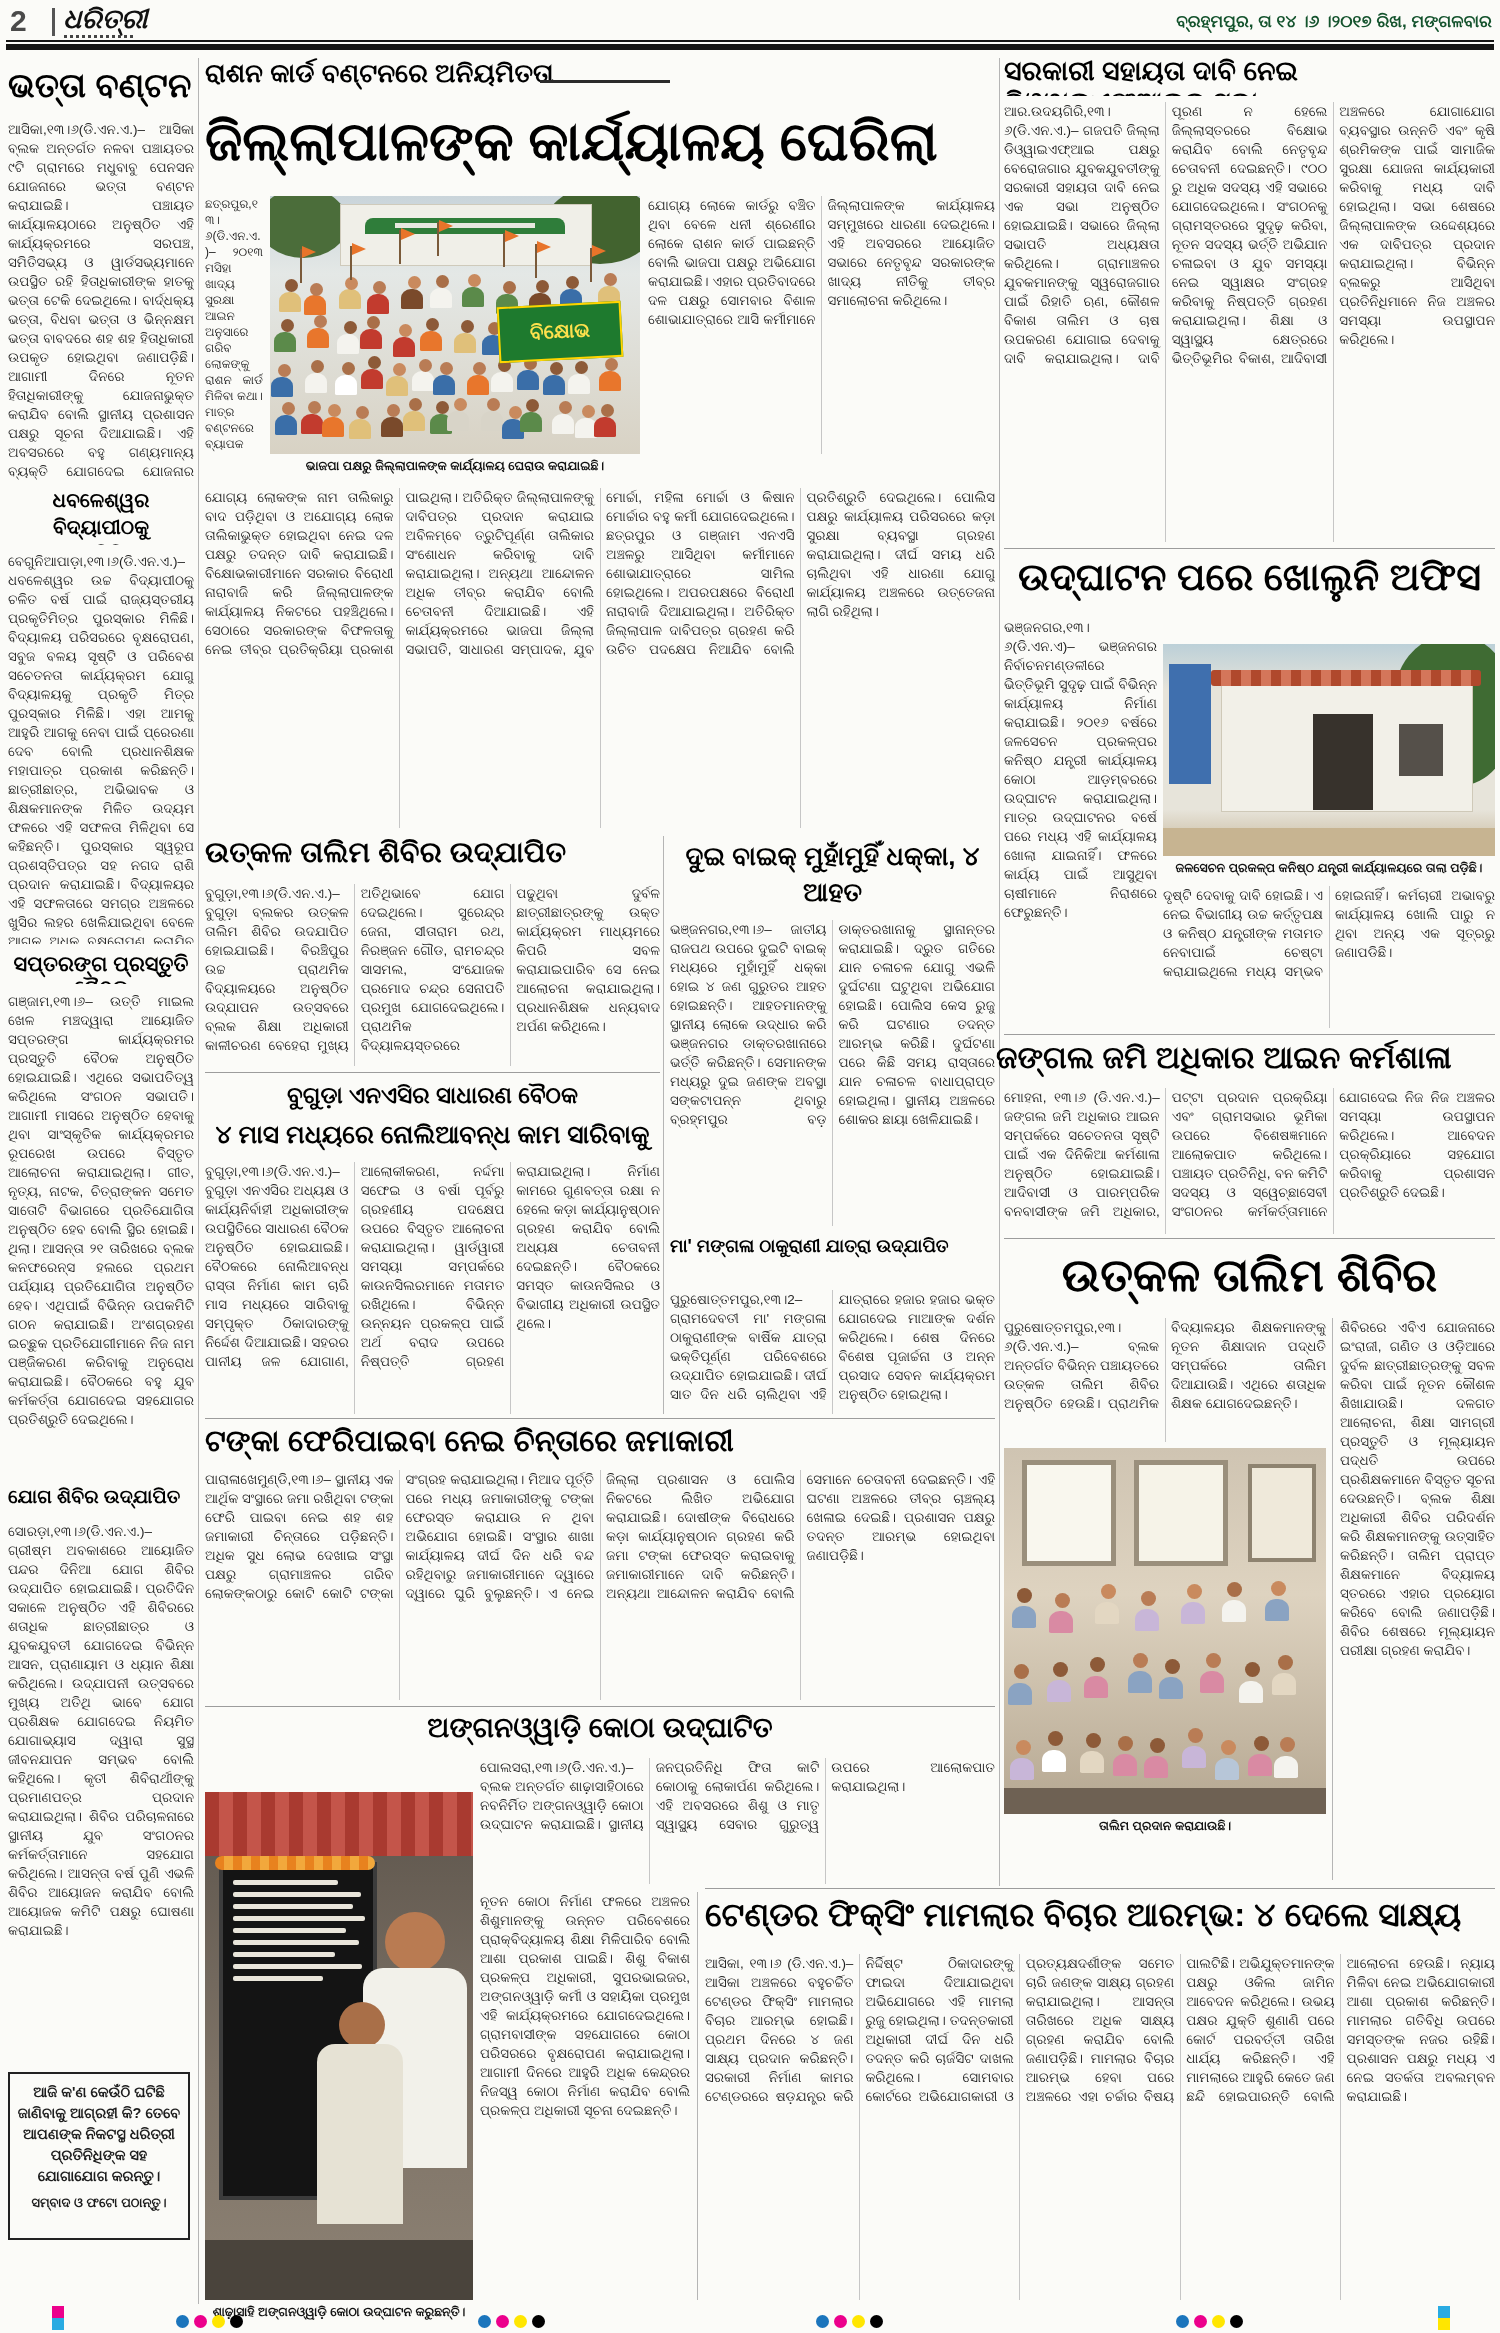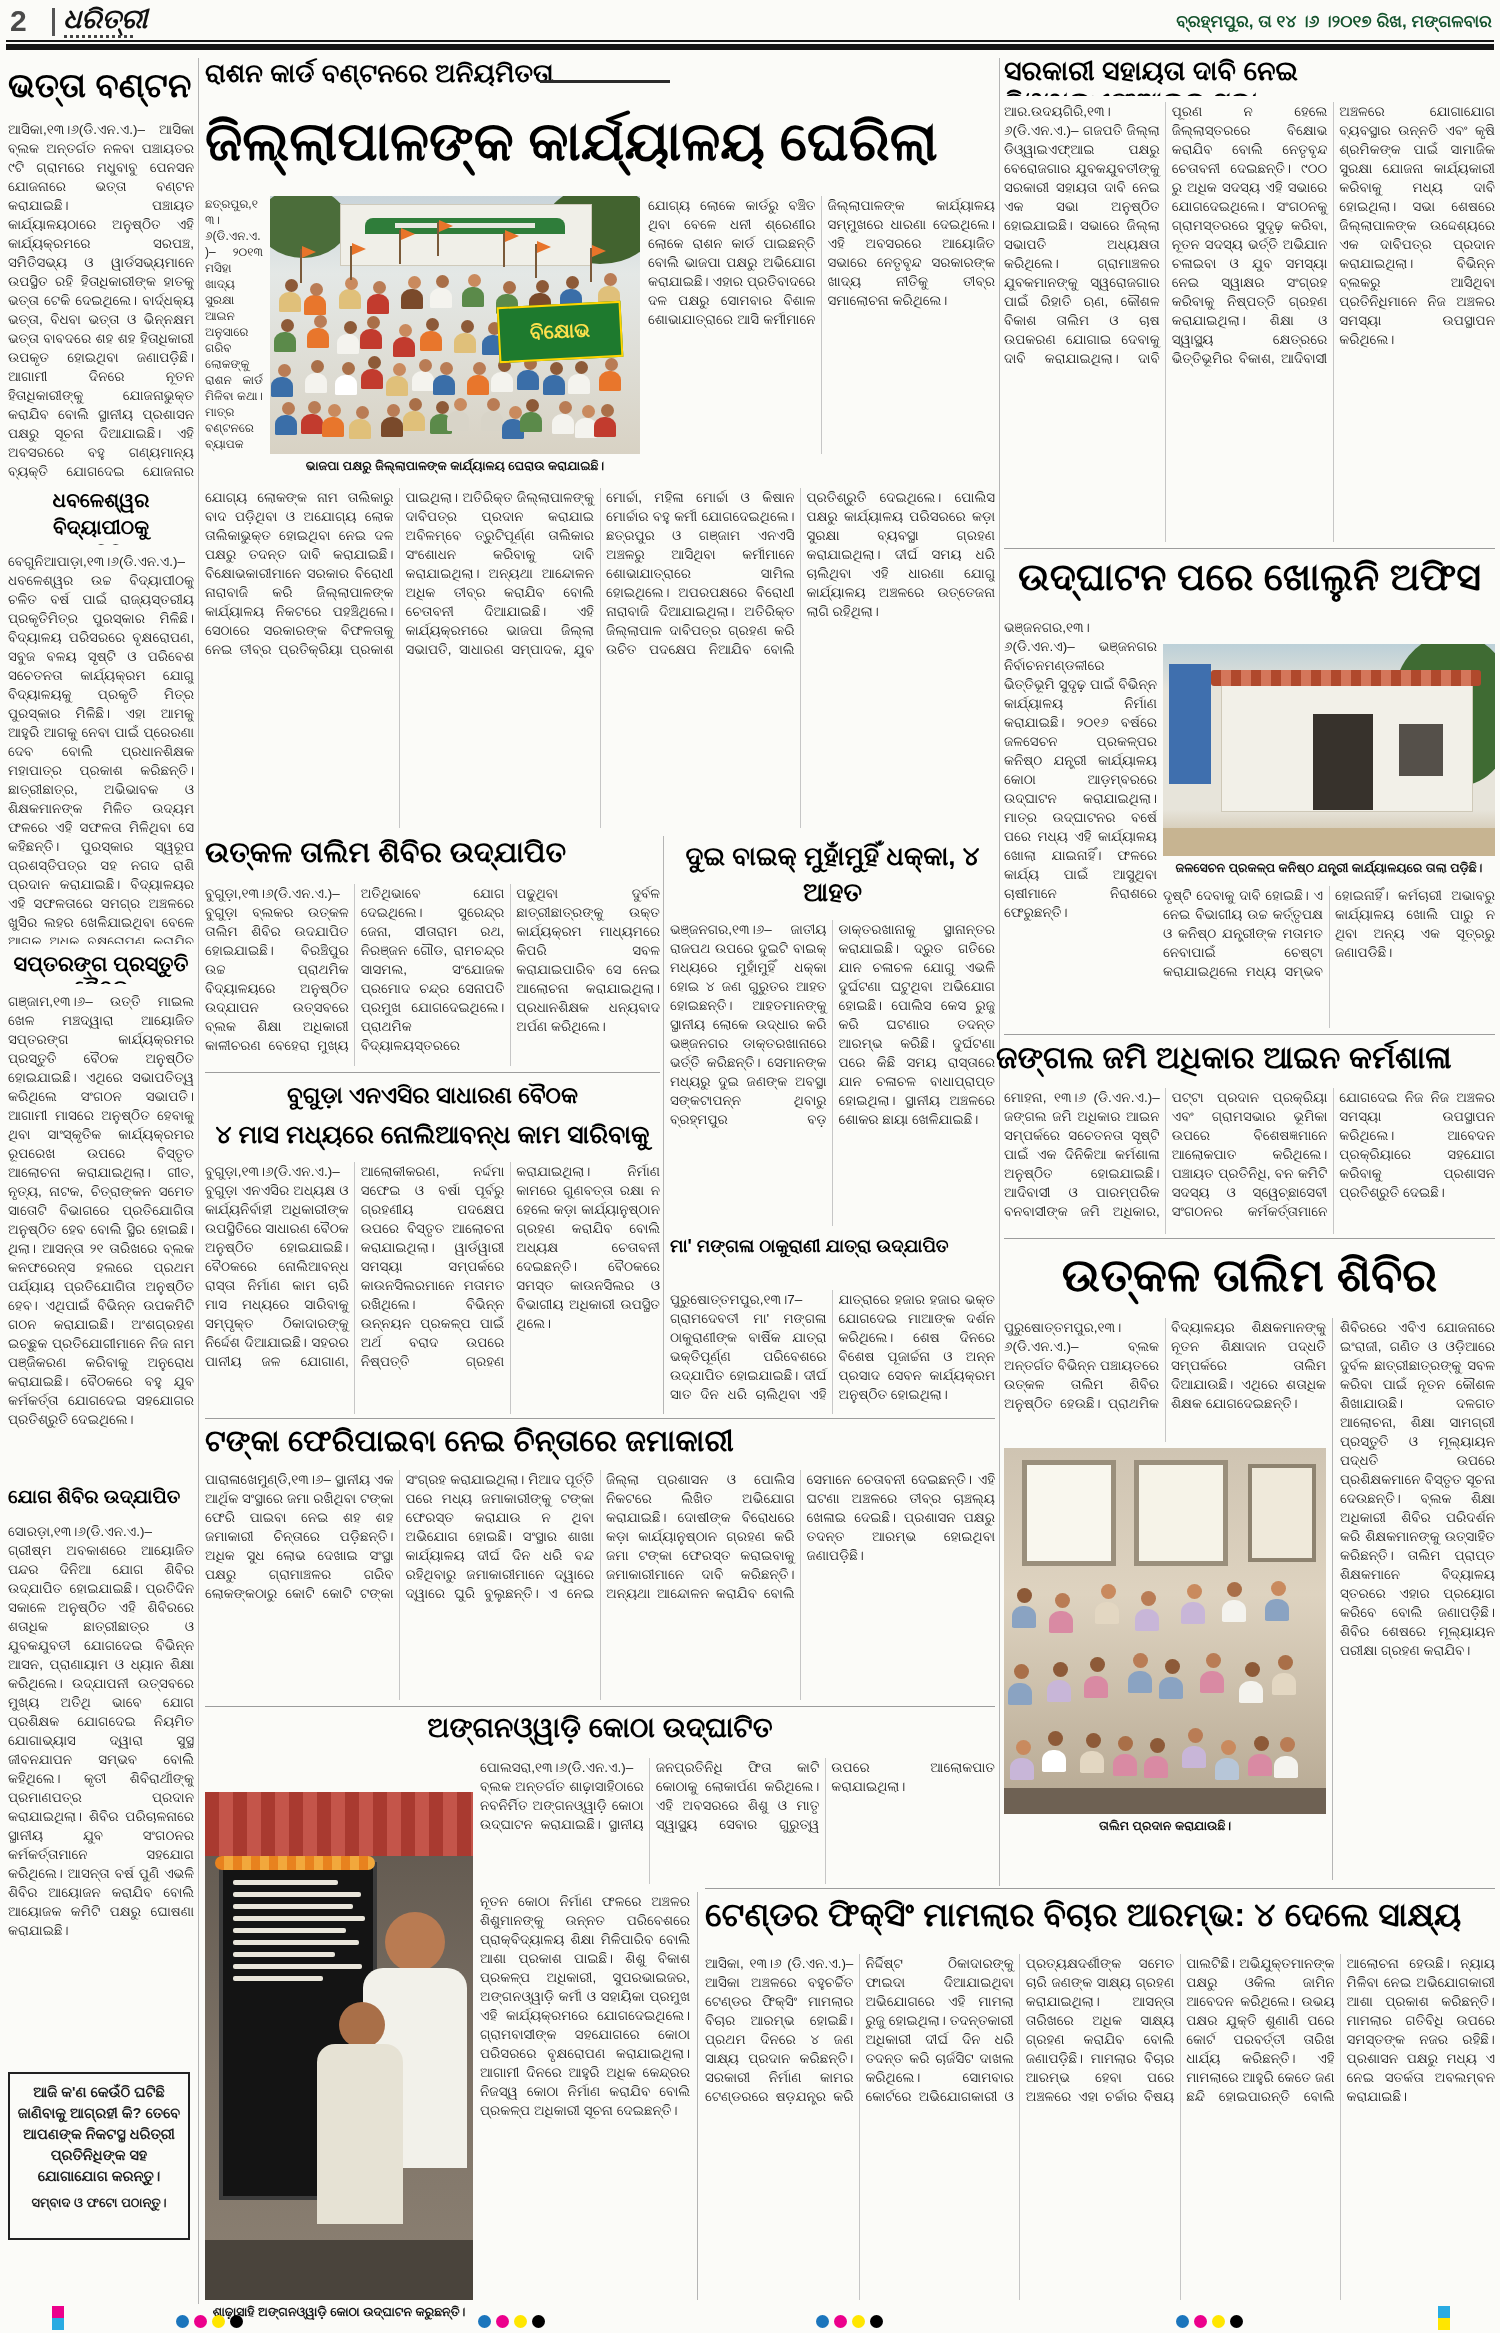--- a/index.html
+++ b/index.html
@@ -197,21 +197,21 @@
   <p class="abs body-text cols2" style="left:648px;top:196px;width:347px;height:258px;"><span>ଯୋଗ୍ୟ ଲୋକେ କାର୍ଡରୁ ବଞ୍ଚିତ ଥିବା ବେଳେ ଧନୀ ଶ୍ରେଣୀର ଲୋକେ ରାଶନ କାର୍ଡ ପାଇଛନ୍ତି ବୋଲି ଭାଜପା ପକ୍ଷରୁ ଅଭିଯୋଗ କରାଯାଇଛି। ଏହାର ପ୍ରତିବାଦରେ ଦଳ ପକ୍ଷରୁ ସୋମବାର ବିଶାଳ ଶୋଭାଯାତ୍ରାରେ ଆସି କର୍ମୀମାନେ ଜିଲ୍ଲାପାଳଙ୍କ କାର୍ଯ୍ୟାଳୟ ସମ୍ମୁଖରେ ଧାରଣା ଦେଇଥିଲେ। ଏହି ଅବସରରେ ଆୟୋଜିତ ସଭାରେ ନେତୃବୃନ୍ଦ ସରକାରଙ୍କ ଖାଦ୍ୟ ନୀତିକୁ ତୀବ୍ର ସମାଲୋଚନା କରିଥିଲେ।</span></p>
   <p class="abs body-text cols4" style="left:205px;top:488px;width:790px;height:340px;"><span>ଯୋଗ୍ୟ ଲୋକଙ୍କ ନାମ ତାଲିକାରୁ ବାଦ ପଡ଼ିଥିବା ଓ ଅଯୋଗ୍ୟ ଲୋକ ତାଲିକାଭୁକ୍ତ ହୋଇଥିବା ନେଇ ଦଳ ପକ୍ଷରୁ ତଦନ୍ତ ଦାବି କରାଯାଇଛି। ବିକ୍ଷୋଭକାରୀମାନେ ସରକାର ବିରୋଧୀ ନାରାବାଜି କରି ଜିଲ୍ଲାପାଳଙ୍କ କାର୍ଯ୍ୟାଳୟ ନିକଟରେ ପହଞ୍ଚିଥିଲେ। ସେଠାରେ ସରକାରଙ୍କ ବିଫଳତାକୁ ନେଇ ତୀବ୍ର ପ୍ରତିକ୍ରିୟା ପ୍ରକାଶ ପାଇଥିଲା। ଅତିରିକ୍ତ ଜିଲ୍ଲାପାଳଙ୍କୁ ଦାବିପତ୍ର ପ୍ରଦାନ କରାଯାଇ ଅବିଳମ୍ବେ ତ୍ରୁଟିପୂର୍ଣ୍ଣ ତାଲିକାର ସଂଶୋଧନ କରିବାକୁ ଦାବି କରାଯାଇଥିଲା। ଅନ୍ୟଥା ଆନ୍ଦୋଳନ ଅଧିକ ତୀବ୍ର କରାଯିବ ବୋଲି ଚେତାବନୀ ଦିଆଯାଇଛି। ଏହି କାର୍ଯ୍ୟକ୍ରମରେ ଭାଜପା ଜିଲ୍ଲା ସଭାପତି, ସାଧାରଣ ସମ୍ପାଦକ, ଯୁବ ମୋର୍ଚ୍ଚା, ମହିଳା ମୋର୍ଚ୍ଚା ଓ କିଷାନ ମୋର୍ଚ୍ଚାର ବହୁ କର୍ମୀ ଯୋଗଦେଇଥିଲେ। ଛତ୍ରପୁର ଓ ଗଞ୍ଜାମ ଏନଏସି ଅଞ୍ଚଳରୁ ଆସିଥିବା କର୍ମୀମାନେ ଶୋଭାଯାତ୍ରାରେ ସାମିଲ ହୋଇଥିଲେ। ଅପରପକ୍ଷରେ ବିରୋଧୀ ନାରାବାଜି ଦିଆଯାଇଥିଲା। ଅତିରିକ୍ତ ଜିଲ୍ଲାପାଳ ଦାବିପତ୍ର ଗ୍ରହଣ କରି ଉଚିତ ପଦକ୍ଷେପ ନିଆଯିବ ବୋଲି ପ୍ରତିଶ୍ରୁତି ଦେଇଥିଲେ। ପୋଲିସ ପକ୍ଷରୁ କାର୍ଯ୍ୟାଳୟ ପରିସରରେ କଡ଼ା ସୁରକ୍ଷା ବ୍ୟବସ୍ଥା ଗ୍ରହଣ କରାଯାଇଥିଲା। ଦୀର୍ଘ ସମୟ ଧରି ଚାଲିଥିବା ଏହି ଧାରଣା ଯୋଗୁ କାର୍ଯ୍ୟାଳୟ ଅଞ୍ଚଳରେ ଉତ୍ତେଜନା ଲାଗି ରହିଥିଲା।</span></p>
 
   <div class="abs hl" style="left:205px;top:836px;width:455px;height:40px;font-size:29px;">ଉତ୍କଳ ତାଲିମ ଶିବିର ଉଦ୍‌ଯାପିତ</div>
   <p class="abs body-text cols3" style="left:205px;top:884px;width:455px;height:182px;"><span>ବୁଗୁଡ଼ା,୧୩।୬(ଡି.ଏନ.ଏ.)–</span> <span>ବୁଗୁଡ଼ା ବ୍ଲକର ଉତ୍କଳ ତାଲିମ ଶିବିର ଉଦଯାପିତ ହୋଇଯାଇଛି। ବିରଞ୍ଚିପୁର ଉଚ୍ଚ ପ୍ରାଥମିକ ବିଦ୍ୟାଳୟରେ ଅନୁଷ୍ଠିତ ଉଦ୍‌ଯାପନ ଉତ୍ସବରେ ବ୍ଲକ ଶିକ୍ଷା ଅଧିକାରୀ କାଳୀଚରଣ ବେହେରା ମୁଖ୍ୟ ଅତିଥିଭାବେ ଯୋଗ ଦେଇଥିଲେ। ସୁରେନ୍ଦ୍ର ଜେନା, ସୀତାରାମ ରଥ, ନିରଞ୍ଜନ ଗୌଡ, ରାମଚନ୍ଦ୍ର ସାସମଲ, ସଂଯୋଜକ ପ୍ରମୋଦ ଚନ୍ଦ୍ର ସେନାପତି ପ୍ରମୁଖ ଯୋଗଦେଇଥିଲେ। ପ୍ରାଥମିକ ବିଦ୍ୟାଳୟସ୍ତରରେ ପଢୁଥିବା ଦୁର୍ବଳ ଛାତ୍ରୀଛାତ୍ରଙ୍କୁ ଉକ୍ତ କାର୍ଯ୍ୟକ୍ରମ ମାଧ୍ୟମରେ କିପରି ସବଳ କରାଯାଇପାରିବ ସେ ନେଇ ଆଲୋଚନା କରାଯାଇଥିଲା। ପ୍ରଧାନଶିକ୍ଷକ ଧନ୍ୟବାଦ ଅର୍ପଣ କରିଥିଲେ।</span></p>
 
   <div class="abs hl" style="left:670px;top:838px;width:325px;height:76px;font-size:26px;line-height:36px;text-align:center;">ଦୁଇ ବାଇକ୍ ମୁହାଁମୁହିଁ ଧକ୍କା, ୪ ଆହତ</div>
   <p class="abs body-text cols2" style="left:670px;top:920px;width:325px;height:306px;"><span>ଭଞ୍ଜନଗର,୧୩।୬–</span> <span>ଜାତୀୟ ରାଜପଥ ଉପରେ ଦୁଇଟି ବାଇକ୍ ମଧ୍ୟରେ ମୁହାଁମୁହିଁ ଧକ୍କା ହୋଇ ୪ ଜଣ ଗୁରୁତର ଆହତ ହୋଇଛନ୍ତି। ଆହତମାନଙ୍କୁ ସ୍ଥାନୀୟ ଲୋକେ ଉଦ୍ଧାର କରି ଭଞ୍ଜନଗର ଡାକ୍ତରଖାନାରେ ଭର୍ତ୍ତି କରିଛନ୍ତି। ସେମାନଙ୍କ ମଧ୍ୟରୁ ଦୁଇ ଜଣଙ୍କ ଅବସ୍ଥା ସଙ୍କଟାପନ୍ନ ଥିବାରୁ ବ୍ରହ୍ମପୁର ବଡ଼ ଡାକ୍ତରଖାନାକୁ ସ୍ଥାନାନ୍ତର କରାଯାଇଛି। ଦ୍ରୁତ ଗତିରେ ଯାନ ଚଳାଚଳ ଯୋଗୁ ଏଭଳି ଦୁର୍ଘଟଣା ଘଟୁଥିବା ଅଭିଯୋଗ ହୋଇଛି। ପୋଲିସ କେସ ରୁଜୁ କରି ଘଟଣାର ତଦନ୍ତ ଆରମ୍ଭ କରିଛି। ଦୁର୍ଘଟଣା ପରେ କିଛି ସମୟ ରାସ୍ତାରେ ଯାନ ଚଳାଚଳ ବାଧାପ୍ରାପ୍ତ ହୋଇଥିଲା। ସ୍ଥାନୀୟ ଅଞ୍ଚଳରେ ଶୋକର ଛାୟା ଖେଳିଯାଇଛି।</span></p>
 
   <div class="abs hl" style="left:670px;top:1234px;width:325px;height:50px;font-size:18px;line-height:24px;">ମା' ମଙ୍ଗଳା ଠାକୁରାଣୀ ଯାତ୍ରା ଉଦ୍‌ଯାପିତ</div>
-  <p class="abs body-text cols2" style="left:670px;top:1290px;width:325px;height:124px;"><span>ପୁରୁଷୋତ୍ତମପୁର,୧୩।7–</span> <span>ଗ୍ରାମଦେବତୀ ମା' ମଙ୍ଗଳା ଠାକୁରାଣୀଙ୍କ ବାର୍ଷିକ ଯାତ୍ରା ଭକ୍ତିପୂର୍ଣ୍ଣ ପରିବେଶରେ ଉଦ୍‌ଯାପିତ ହୋଇଯାଇଛି। ଦୀର୍ଘ ସାତ ଦିନ ଧରି ଚାଲିଥିବା ଏହି ଯାତ୍ରାରେ ହଜାର ହଜାର ଭକ୍ତ ଯୋଗଦେଇ ମାଆଙ୍କ ଦର୍ଶନ କରିଥିଲେ। ଶେଷ ଦିନରେ ବିଶେଷ ପୂଜାର୍ଚ୍ଚନା ଓ ଅନ୍ନ ପ୍ରସାଦ ସେବନ କାର୍ଯ୍ୟକ୍ରମ ଅନୁଷ୍ଠିତ ହୋଇଥିଲା।</span></p>
+  <p class="abs body-text cols2" style="left:670px;top:1290px;width:325px;height:124px;"><span>ପୁରୁଷୋତ୍ତମପୁର,୧୩।2–</span> <span>ଗ୍ରାମଦେବତୀ ମା' ମଙ୍ଗଳା ଠାକୁରାଣୀଙ୍କ ବାର୍ଷିକ ଯାତ୍ରା ଭକ୍ତିପୂର୍ଣ୍ଣ ପରିବେଶରେ ଉଦ୍‌ଯାପିତ ହୋଇଯାଇଛି। ଦୀର୍ଘ ସାତ ଦିନ ଧରି ଚାଲିଥିବା ଏହି ଯାତ୍ରାରେ ହଜାର ହଜାର ଭକ୍ତ ଯୋଗଦେଇ ମାଆଙ୍କ ଦର୍ଶନ କରିଥିଲେ। ଶେଷ ଦିନରେ ବିଶେଷ ପୂଜାର୍ଚ୍ଚନା ଓ ଅନ୍ନ ପ୍ରସାଦ ସେବନ କାର୍ଯ୍ୟକ୍ରମ ଅନୁଷ୍ଠିତ ହୋଇଥିଲା।</span></p>
 
   <div class="abs hrule" style="left:205px;top:1072px;width:455px;"></div>
   <div class="abs kicker" style="left:205px;top:1082px;width:455px;height:32px;font-size:23px;text-align:center;">ବୁଗୁଡ଼ା ଏନଏସିର ସାଧାରଣ ବୈଠକ</div>
   <div class="abs hl" style="left:205px;top:1114px;width:455px;height:42px;font-size:25px;line-height:40px;text-align:center;">୪ ମାସ ମଧ୍ୟରେ ନୋଲିଆବନ୍ଧ କାମ ସାରିବାକୁ ନିର୍ଦ୍ଦେଶ</div>
   <p class="abs body-text cols3" style="left:205px;top:1162px;width:455px;height:252px;"><span>ବୁଗୁଡ଼ା,୧୩।୬(ଡି.ଏନ.ଏ.)–</span> <span>ବୁଗୁଡ଼ା ଏନଏସିର ଅଧ୍ୟକ୍ଷ ଓ କାର୍ଯ୍ୟନିର୍ବାହୀ ଅଧିକାରୀଙ୍କ ଉପସ୍ଥିତିରେ ସାଧାରଣ ବୈଠକ ଅନୁଷ୍ଠିତ ହୋଇଯାଇଛି। ବୈଠକରେ ନୋଲିଆବନ୍ଧ ରାସ୍ତା ନିର୍ମାଣ କାମ ଚାରି ମାସ ମଧ୍ୟରେ ସାରିବାକୁ ସମ୍ପୃକ୍ତ ଠିକାଦାରଙ୍କୁ ନିର୍ଦ୍ଦେଶ ଦିଆଯାଇଛି। ସହରର ପାନୀୟ ଜଳ ଯୋଗାଣ, ଆଲୋକୀକରଣ, ନର୍ଦ୍ଦମା ସଫେଇ ଓ ବର୍ଷା ପୂର୍ବରୁ ଗ୍ରହଣୀୟ ପଦକ୍ଷେପ ଉପରେ ବିସ୍ତୃତ ଆଲୋଚନା କରାଯାଇଥିଲା। ୱାର୍ଡୱାରୀ ସମସ୍ୟା ସମ୍ପର୍କରେ କାଉନସିଲରମାନେ ମତାମତ ରଖିଥିଲେ। ବିଭିନ୍ନ ଉନ୍ନୟନ ପ୍ରକଳ୍ପ ପାଇଁ ଅର୍ଥ ବରାଦ ଉପରେ ନିଷ୍ପତ୍ତି ଗ୍ରହଣ କରାଯାଇଥିଲା। ନିର୍ମାଣ କାମରେ ଗୁଣବତ୍ତା ରକ୍ଷା ନ ହେଲେ କଡ଼ା କାର୍ଯ୍ୟାନୁଷ୍ଠାନ ଗ୍ରହଣ କରାଯିବ ବୋଲି ଅଧ୍ୟକ୍ଷ ଚେତାବନୀ ଦେଇଛନ୍ତି। ବୈଠକରେ ସମସ୍ତ କାଉନସିଲର ଓ ବିଭାଗୀୟ ଅଧିକାରୀ ଉପସ୍ଥିତ ଥିଲେ।</span></p>
 
   <div class="abs hrule" style="left:205px;top:1418px;width:790px;"></div>
   <div class="abs hl" style="left:205px;top:1424px;width:660px;height:40px;font-size:30px;">ଟଙ୍କା ଫେରିପାଇବା ନେଇ ଚିନ୍ତାରେ ଜମାକାରୀ</div>
   <p class="abs body-text cols4" style="left:205px;top:1470px;width:790px;height:230px;"><span>ପାରାଳାଖେମୁଣ୍ଡି,୧୩।୬–</span> <span>ସ୍ଥାନୀୟ ଏକ ଆର୍ଥିକ ସଂସ୍ଥାରେ ଜମା ରଖିଥିବା ଟଙ୍କା ଫେରି ପାଇବା ନେଇ ଶହ ଶହ ଜମାକାରୀ ଚିନ୍ତାରେ ପଡ଼ିଛନ୍ତି। ଅଧିକ ସୁଧ ଲୋଭ ଦେଖାଇ ସଂସ୍ଥା ପକ୍ଷରୁ ଗ୍ରାମାଞ୍ଚଳର ଗରିବ ଲୋକଙ୍କଠାରୁ କୋଟି କୋଟି ଟଙ୍କା ସଂଗ୍ରହ କରାଯାଇଥିଲା। ମିଆଦ ପୂର୍ତ୍ତି ପରେ ମଧ୍ୟ ଜମାକାରୀଙ୍କୁ ଟଙ୍କା ଫେରସ୍ତ କରାଯାଉ ନ ଥିବା ଅଭିଯୋଗ ହୋଇଛି। ସଂସ୍ଥାର ଶାଖା କାର୍ଯ୍ୟାଳୟ ଦୀର୍ଘ ଦିନ ଧରି ବନ୍ଦ ରହିଥିବାରୁ ଜମାକାରୀମାନେ ଦ୍ୱାରେ ଦ୍ୱାରେ ଘୁରି ବୁଲୁଛନ୍ତି। ଏ ନେଇ ଜିଲ୍ଲା ପ୍ରଶାସନ ଓ ପୋଲିସ ନିକଟରେ ଲିଖିତ ଅଭିଯୋଗ କରାଯାଇଛି। ଦୋଷୀଙ୍କ ବିରୋଧରେ କଡ଼ା କାର୍ଯ୍ୟାନୁଷ୍ଠାନ ଗ୍ରହଣ କରି ଜମା ଟଙ୍କା ଫେରସ୍ତ କରାଇବାକୁ ଜମାକାରୀମାନେ ଦାବି କରିଛନ୍ତି। ଅନ୍ୟଥା ଆନ୍ଦୋଳନ କରାଯିବ ବୋଲି ସେମାନେ ଚେତାବନୀ ଦେଇଛନ୍ତି। ଏହି ଘଟଣା ଅଞ୍ଚଳରେ ତୀବ୍ର ଚାଞ୍ଚଲ୍ୟ ଖେଳାଇ ଦେଇଛି। ପ୍ରଶାସନ ପକ୍ଷରୁ ତଦନ୍ତ ଆରମ୍ଭ ହୋଇଥିବା ଜଣାପଡ଼ିଛି।</span></p>
 

